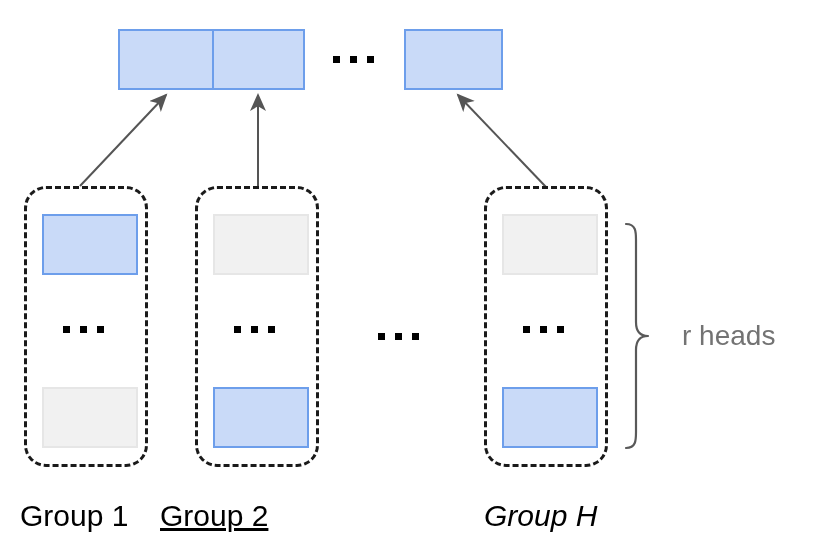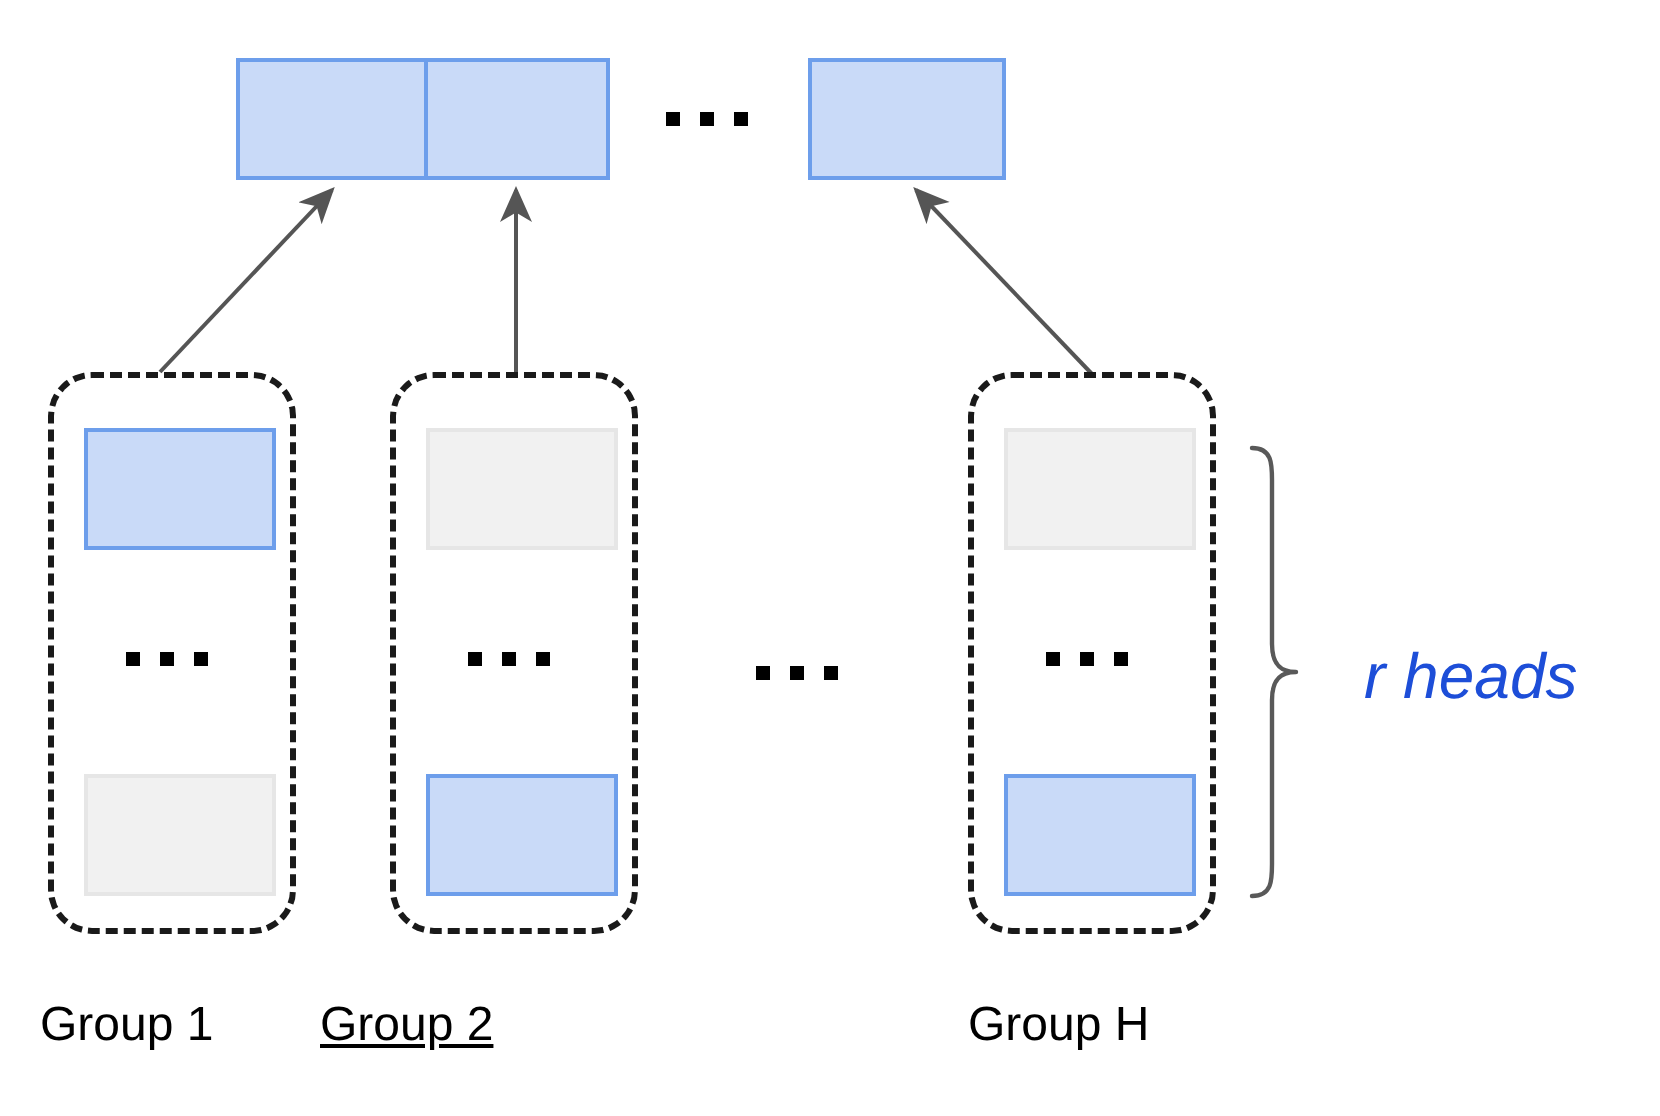--- a/index.html
+++ b/index.html
@@ -112,45 +112,44 @@
     height: 61px;
     left: 15px;
   }
   .head-top    { top: 25px; }
   .head-bottom { top: 198px; }
 
   
   .group-label {
     position: absolute;
     top: 499px;
-    font-size: 24px;
+    font-size: 30px;
     color: #000000;
     letter-spacing: 0px;
     white-space: nowrap;
   }
   .label-1 { left: 20px; }
   .label-2 { left: 160px; text-decoration: underline; }
-  .label-3 { left: 484px; }
+  .label-3 { left: 484px; font-style: italic; }
 
   
   .brace-svg {
     position: absolute;
     left: 620px;
     top: 222px;
     width: 40px;
     height: 228px;
   }
   .brace-label {
     position: absolute;
     left: 682px;
     top: 320px;
-    font-size: 32px;
-    color: #1d4ed8;
+    font-size: 28px;
+    color: #737373;
     white-space: nowrap;
-    font-style: italic;
   }
 
   
   .arrows {
     position: absolute;
     left: 0;
     top: 0;
     width: 830px;
     height: 558px;
     pointer-events: none;

